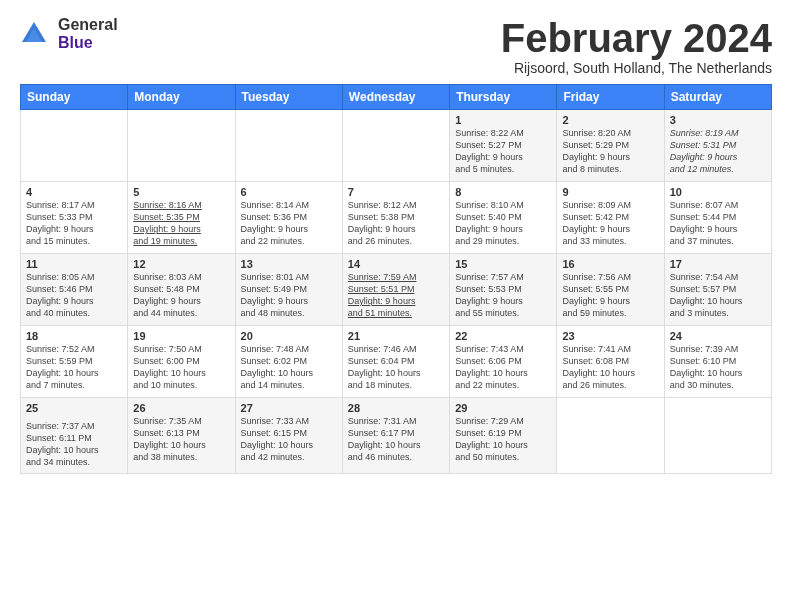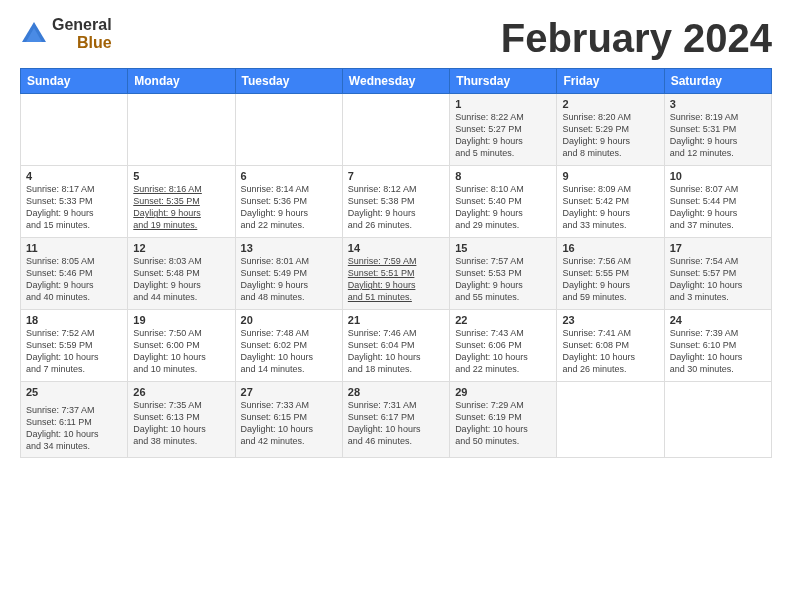--- a/index.html
+++ b/index.html
@@ -17,37 +17,36 @@
     }
     .header {
       display: flex;
       justify-content: space-between;
       align-items: flex-start;
       margin-bottom: 8px;
     }
     .logo {
       display: flex;
       align-items: center;
-      gap: 4px;
+      gap: 10px;
     }
     .logo-text {
       display: flex;
       flex-direction: column;
       line-height: 1.1;
     }
     .logo-general {
       font-size: 16px;
       font-weight: bold;
       color: #333;
     }
     .logo-blue {
       font-size: 16px;
       font-weight: bold;
-      color: #a16207;
-      text-align: right;
+      color: #4c1d95;
     }
     .logo-icon {
       width: 28px;
       height: 28px;
     }
     .title-block {
       text-align: right;
     }
     .month-title {
       font-size: 40px;
@@ -116,20 +115,21 @@
         <polygon points="14,2 26,22 2,22" fill="#3a7bd5"></polygon>
         <polygon points="14,8 22,22 6,22" fill="#5a9bf5" opacity="0.5"></polygon>
       </svg>
       <div class="logo-text">
         <span class="logo-general">General</span>
         <span class="logo-blue">Blue</span>
       </div>
     </div>
     <div class="title-block">
       <div class="month-title">February 2024</div>
+      <div class="location">Rijsoord, South Holland, The Netherlands</div>
     </div>
   </div>
 
   <table>
     <thead>
       <tr>
       <th>Sunday</th>
           <th>Monday</th>
           <th>Tuesday</th>
           <th>Wednesday</th>
@@ -153,21 +153,21 @@
           </td>
           <td>
             <span class="day-num">2</span>
             <div class="day-info" style="white-space: pre-line;">Sunrise: 8:20 AM
 Sunset: 5:29 PM
 Daylight: 9 hours
 and 8 minutes.</div>
           </td>
           <td>
             <span class="day-num">3</span>
-            <div class="day-info" style="white-space: pre-line;">Sunrise: 8:19 AM
+            <div class="day-info" style="white-space: pre-line; font-style: italic;">Sunrise: 8:19 AM
 Sunset: 5:31 PM
 Daylight: 9 hours
 and 12 minutes.</div>
           </td>
         </tr>
         <tr>
           <td>
             <span class="day-num">4</span>
             <div class="day-info" style="white-space: pre-line;">Sunrise: 8:17 AM
 Sunset: 5:33 PM

